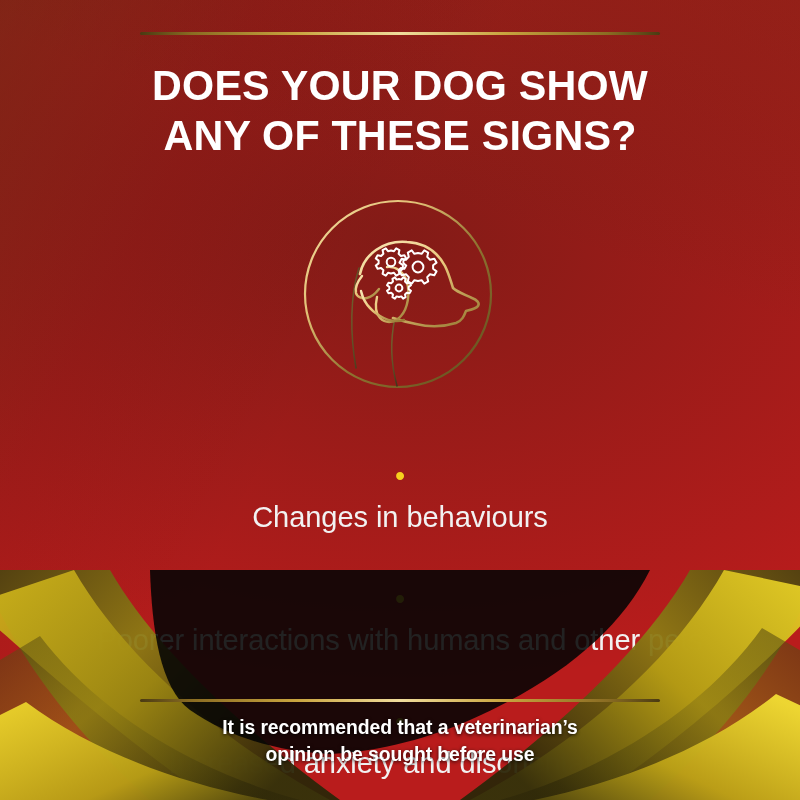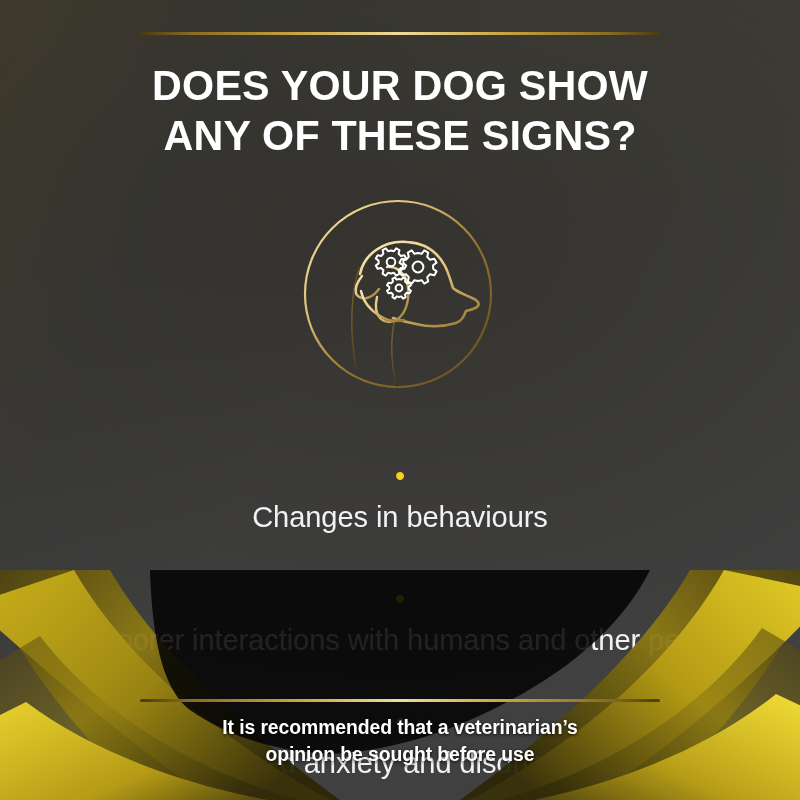--- a/index.html
+++ b/index.html
@@ -7,21 +7,21 @@
   html, body {
     width:800px; height:800px;
     background:#000;
     font-family:"Liberation Sans", sans-serif;
     overflow:hidden;
   }
 
   #poster {
     position:relative;
     width:800px; height:800px;
-    background:#404040;
+    background:#b91c1c;
     overflow:hidden;
   }
 
   
   .bg-sheen {
     position:absolute; inset:0;
     background:
       linear-gradient(118deg, rgba(60,50,15,.38) 0%, rgba(20,17,6,.10) 22%, rgba(0,0,0,0) 42%),
       linear-gradient(200deg, rgba(55,46,14,.22) 0%, rgba(0,0,0,0) 30%),
       radial-gradient(120% 80% at 50% 30%, rgba(30,26,12,.35) 0%, rgba(0,0,0,0) 70%);

